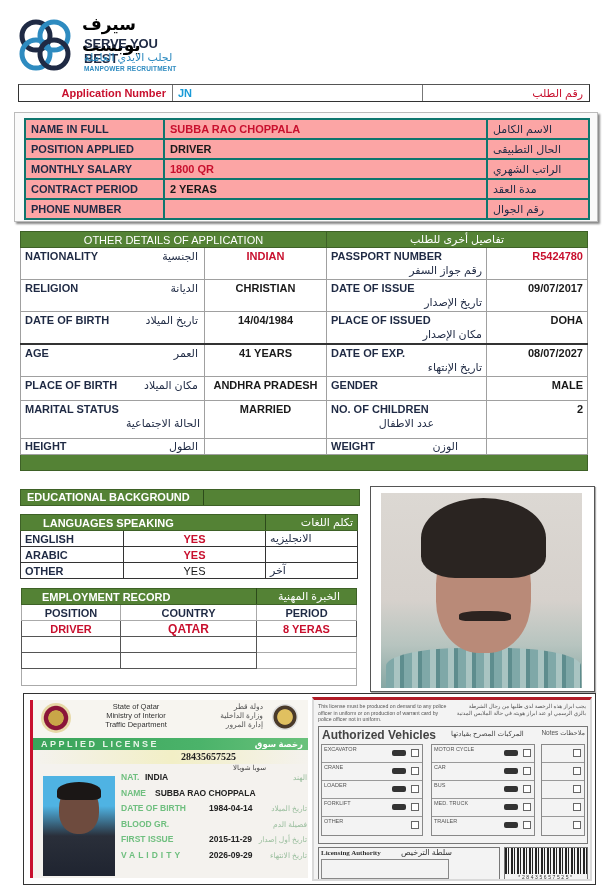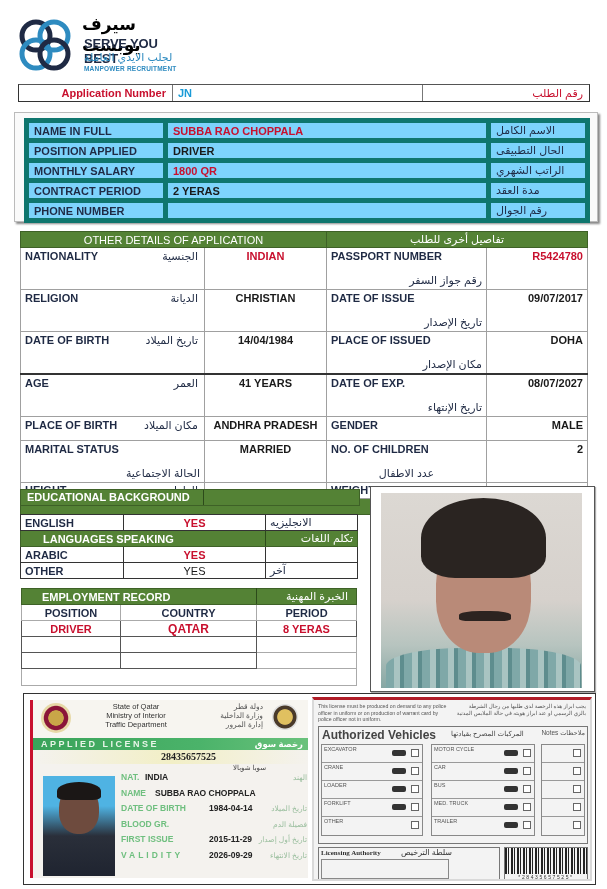--- a/index.html
+++ b/index.html
@@ -22,36 +22,36 @@
 
   
   #appnum { left: 18px; top: 84px; width: 572px; height: 18px; border: 1px solid #333; border-top: 1px solid #555; display: flex; }
   #appnum .lab { width: 154px; text-align: right; padding-right: 6px; line-height: 16px; border-right: 1px solid #777; font-size: 11px; }
   #appnum .val { width: 250px; padding-left: 5px; line-height: 16px; border-right: 1px solid #777; font-weight: bold; font-size: 11px; }
   #appnum .ar { flex: 1; line-height: 16px; padding-right: 6px; font-size: 11px; }
 
   
   #personal { left: 14px; top: 112px; width: 584px; height: 110px; border: 1px solid #bbb; box-shadow: 2px 2px 2px #888; background: #fafafa; }
   #personal table { position: absolute; left: 9px; top: 5px; width: 566px; border-collapse: collapse; }
-  #personal td { border: 5px solid #0f766e; height: 20px; font-size: 11px; padding: 0 5px; background: #7dd3fc; }
+  #personal td { border: 2px solid #0f766e; height: 20px; font-size: 11px; padding: 0 5px; background: #fca5a5; }
   #personal td.l { width: 139px; font-weight: bold; color: #1f2a44; }
   #personal td.v { width: 323px; font-weight: bold; }
   #personal td.a { color: #1f2a44; direction: rtl; text-align: left; }
 
   
   #other { left: 20px; top: 231px; width: 568px; }
   #other table { width: 568px; border-collapse: collapse; }
   #other th { height: 16px; font-size: 11px; font-weight: normal; border: 1px solid #3e6127; }
   #other td { border: 1px solid #a0a0a0; vertical-align: top; font-size: 11px; padding: 2px 4px; }
   #other td.lab { width: 184px; font-weight: bold; color: #1f2a44; position: relative; }
   #other td.val { width: 122px; text-align: center; font-weight: bold; }
   #other td.lab2 { width: 160px; font-weight: bold; color: #1f2a44; position: relative; }
   #other td.val2 { font-weight: bold; text-align: right; }
   .ar-inline { position: absolute; right: 6px; top: 2px; font-weight: normal; color: #1f2a44; direction: rtl; }
-  .ar-below { display: block; text-align: right; font-weight: normal; color: #1f2a44; direction: rtl; margin-top: 12px; }
+  .ar-below { display: block; text-align: right; font-weight: normal; color: #1f2a44; direction: rtl; margin-top: 2px; }
   #other tr.thick td { border-bottom: 2px solid #333; }
   #other .footbar { height: 16px; background: #548235; border: 1px solid #3e6127; }
 
   
   #edu { left: 20px; top: 489px; width: 340px; height: 17px; border: 1px solid #3e6127; display: flex; }
   #edu .t { width: 183px; line-height: 15px; padding-left: 6px; font-size: 11px; font-weight: bold; border-right: 1px solid #2c4a1a; }
 
   
   #lang { left: 20px; top: 514px; width: 338px; }
   #lang table { width: 338px; border-collapse: collapse; }
@@ -83,21 +83,21 @@
   #lic-front { position: absolute; left: 6px; top: 6px; width: 278px; height: 178px; background: #f4f2ee; border-left: 3px solid #c8102e; overflow: hidden; }
   #lic-front .hdr { position: absolute; left: 0; top: 0; width: 278px; height: 38px; background: #f7f5f0; }
   #lic-front .seal1 { position: absolute; left: 8px; top: 3px; width: 30px; height: 30px; border-radius: 50%; background: radial-gradient(circle,#c9a648 35%,#8a1538 38%,#8a1538 55%,#e7d9a7 60%); }
   #lic-front .seal2 { position: absolute; right: 10px; top: 4px; width: 26px; height: 26px; border-radius: 50%; background: radial-gradient(circle,#e0c060 40%,#4a3a2a 45%,#4a3a2a 60%,#ddd 65%); }
   #lic-front .st { position: absolute; left: 48px; top: 2px; font-size: 7.5px; line-height: 9px; color: #333; text-align: center; width: 110px; }
   #lic-front .sta { position: absolute; left: 150px; top: 2px; font-size: 7.5px; line-height: 9px; color: #555; direction: rtl; text-align: right; width: 80px; }
   #lic-front .dl { position: absolute; left: 0; top: 38px; width: 278px; height: 12px; background: linear-gradient(90deg,#3aa35a,#4bb36a 60%,#6bc27c); }
   #lic-front .dl span { position: absolute; left: 8px; top: 0; font-size: 9px; font-weight: bold; color: #e8f5e8; letter-spacing: 2.5px; line-height: 12px; }
   #lic-front .dl .ara { left: auto; right: 8px; letter-spacing: 0; direction: rtl; color: #fff; font-size: 8.5px; }
   #lic-front .yel { position: absolute; left: 0; top: 50px; width: 278px; height: 14px; background: linear-gradient(90deg,#f4f2ee,#f2efc6 50%,#f4f2ee); }
-  #lic-front .idn { position: absolute; left: 128px; top: 51px; font-family: "Liberation Serif", serif; font-weight: bold; font-size: 10px; color: #222; }
+  #lic-front .idn { position: absolute; left: 148px; top: 51px; font-family: "Liberation Serif", serif; font-weight: bold; font-size: 10px; color: #222; }
   #lic-front .arn { position: absolute; left: 200px; top: 64px; font-size: 7px; color: #444; direction: rtl; }
   #lic-front .face { position: absolute; left: 10px; top: 76px; width: 72px; height: 100px; background: linear-gradient(180deg,#4fb3e3 0%,#4fb3e3 30%,#2a2f3a 60%,#1f2430 100%); }
   #lic-front .face .h { position: absolute; left: 16px; top: 10px; width: 40px; height: 48px; background: #6e4b3e; border-radius: 45%; }
   #lic-front .face .hh { position: absolute; left: 14px; top: 6px; width: 44px; height: 18px; background: #1b1716; border-radius: 50% 50% 20% 20%; }
   #lic-front .rows { position: absolute; left: 88px; top: 70px; width: 188px; }
   #lic-front .row { height: 15.5px; font-size: 8.5px; line-height: 15.5px; position: relative; white-space: nowrap; }
   #lic-front .row .k { color: #6fbf7f; font-weight: bold; }
   #lic-front .row .v { position: absolute; left: 88px; font-weight: bold; color: #222; }
   #lic-front .row .v.nm { left: 34px; }
   #lic-front .row .v.nat { left: 24px; }
@@ -233,48 +233,48 @@
 </div>
 
 <div id="edu" class="abs green-bar">
   <div class="t">EDUCATIONAL BACKGROUND</div>
 </div>
 
 <div id="lang" class="abs">
   <table>
     <tbody>
         <tr>
+      <th colspan="2" class="green-bar" style="text-align:left;padding-left:22px;border-right:1px solid #2c4a1a"><span>LANGUAGES SPEAKING</span></th>
+      <th class="green-bar" style="text-align:right;padding-right:4px;font-weight:normal;direction:rtl">تكلم اللغات</th>
+    </tr>
+    <tr>
       <td class="l">ENGLISH</td>
       <td class="v b red">YES</td>
       <td class="a">الانجليزيه</td>
-    </tr>
-    <tr>
-      <th colspan="2" class="green-bar" style="text-align:left;padding-left:22px;border-right:1px solid #2c4a1a"><span>LANGUAGES SPEAKING</span></th>
-      <th class="green-bar" style="text-align:right;padding-right:4px;font-weight:normal;direction:rtl">تكلم اللغات</th>
     </tr>
     <tr>
       <td class="l">ARABIC</td>
       <td class="v b red">YES</td>
       <td class="a"></td>
     </tr>
     <tr>
       <td class="l">OTHER</td>
       <td class="v">YES</td>
       <td class="a">آخر</td>
     </tr>
   </tbody>
     </table>
 </div>
 
 <div id="emp" class="abs">
   <table>
     <tbody>
         <tr>
       <th colspan="2" class="green-bar" style="text-align:left;padding-left:20px;border-right:1px solid #2c4a1a"><span>EMPLOYMENT RECORD</span></th>
-      <th class="green-bar" style="text-align:right;padding-right:8px;font-weight:normal;direction:rtl">الخبرة المهنية</th>
+      <th class="green-bar" style="text-align:right;padding-right:16px;font-weight:normal;direction:rtl">الخبرة المهنية</th>
     </tr>
     <tr>
       <td class="h" style="width:99px">POSITION</td>
       <td class="h" style="width:136px">COUNTRY</td>
       <td class="h">PERIOD</td>
     </tr>
     <tr>
       <td class="red">DRIVER</td>
       <td class="red" style="font-size:12px">QATAR</td>
       <td class="red">8 YERAS</td>

